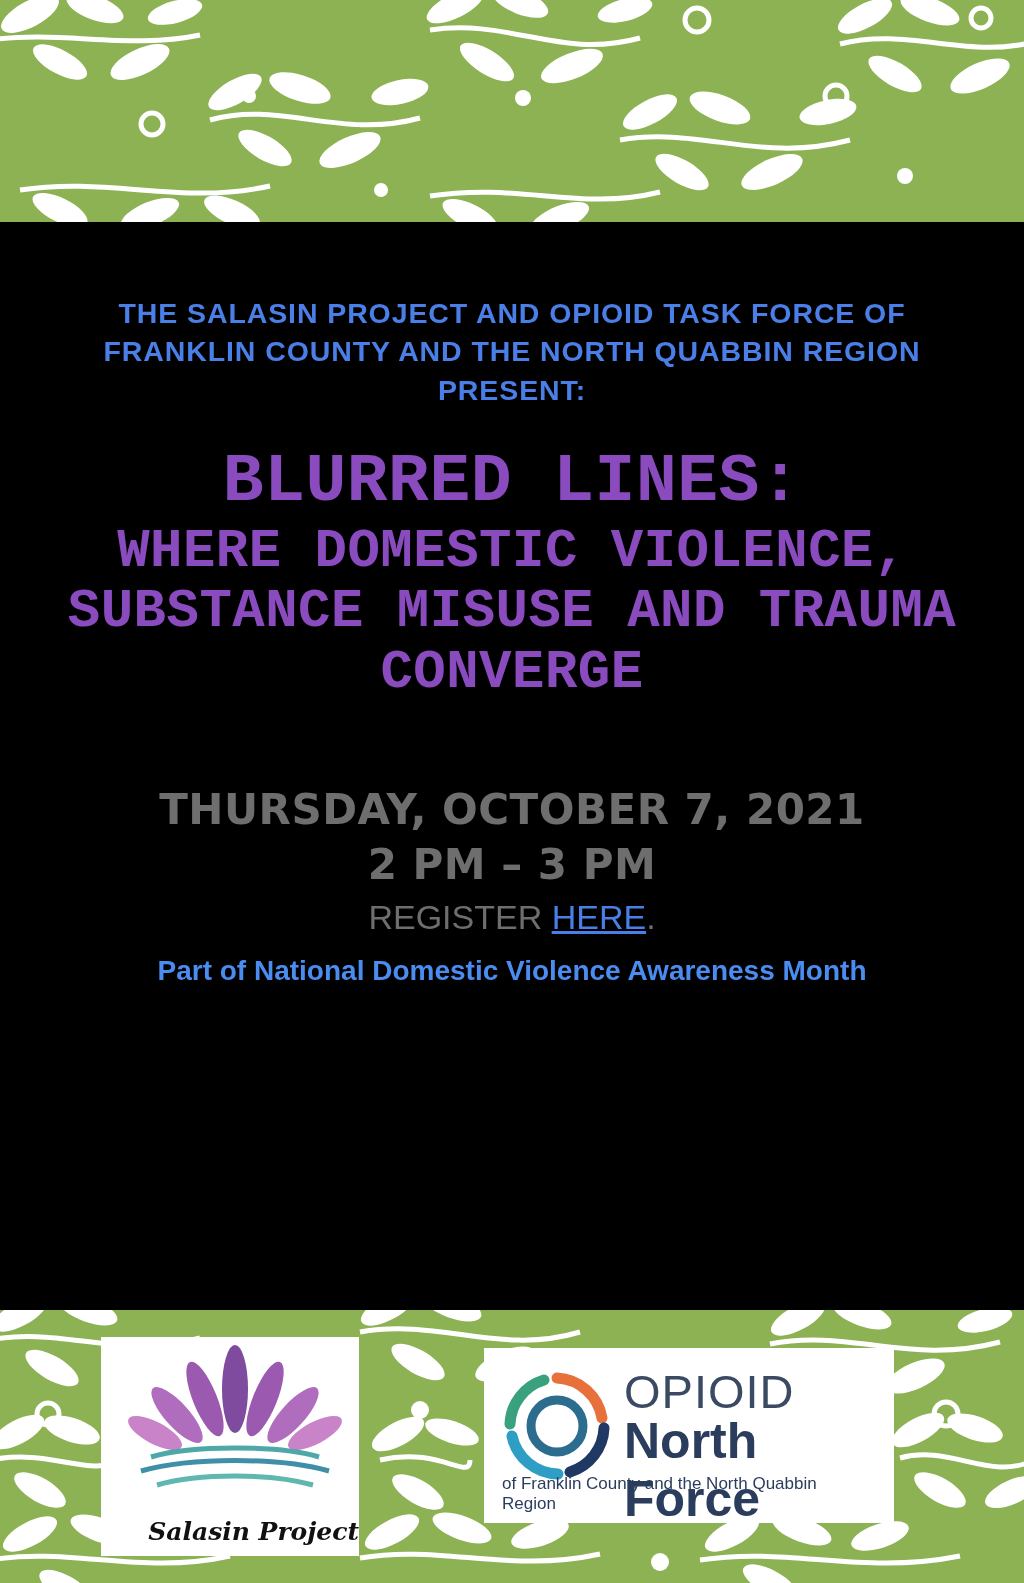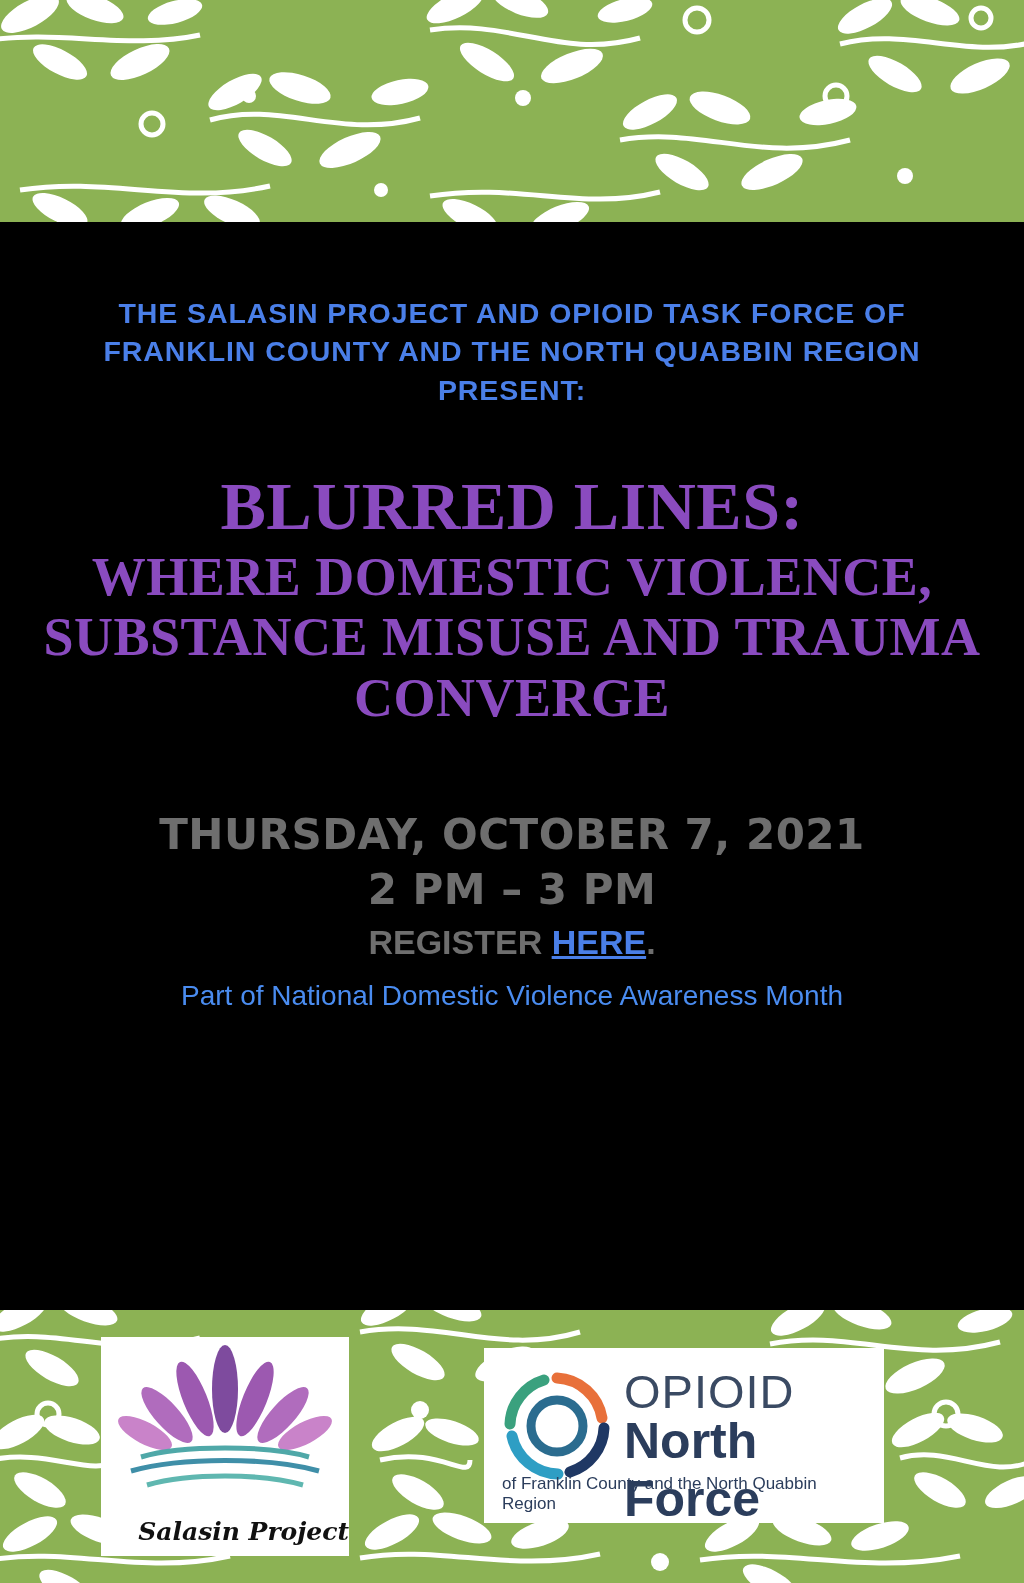--- a/index.html
+++ b/index.html
@@ -49,24 +49,24 @@
     width: 840px;
     color: #4a7fe8;
     font-size: 28.5px;
     font-weight: bold;
     letter-spacing: 0.9px;
     line-height: 1.35;
     text-transform: uppercase;
   }
 
   .title {
-    margin: 62px auto 0 auto;
+    margin: 37px auto 0 auto;
     width: 960px;
     color: #8a4bbf;
-    font-family: Liberation Serif, serif;
+    font-family: Liberation Mono, monospace;
     font-weight: bold;
     letter-spacing: 0.5px;
   }
   .title-main {
     font-size: 68px;
     line-height: 1.05;
     text-transform: uppercase;
   }
   .title-sub {
     font-size: 54px;
@@ -93,38 +93,39 @@
     color: #6e6e6e;
     font-size: 34px;
     font-weight: bold;
     line-height: 1.4;
   }
   .register-line {
     margin: 6px auto 9px auto;
     width: 900px;
     color: #6e6e6e;
     font-size: 34px;
-    font-weight: bold;
+    font-weight: normal;
   }
   .register-link {
     color: #4a7fe8;
     text-decoration: underline;
   }
   .awareness {
     margin: 18px auto 4px auto;
     width: 960px;
     color: #4a8cf0;
     font-size: 28px;
-    font-weight: normal;
+    font-weight: bold;
   }
 
   
   .logo-box {
     position: absolute;
     background: #ffffff;
+    padding-left: 10px;
   }
   .logo-salasin {
     left: 101px;
     top: 1337px;
     width: 248px;
     height: 219px;
   }
   .logo-otf {
     left: 484px;
     top: 1348px;

